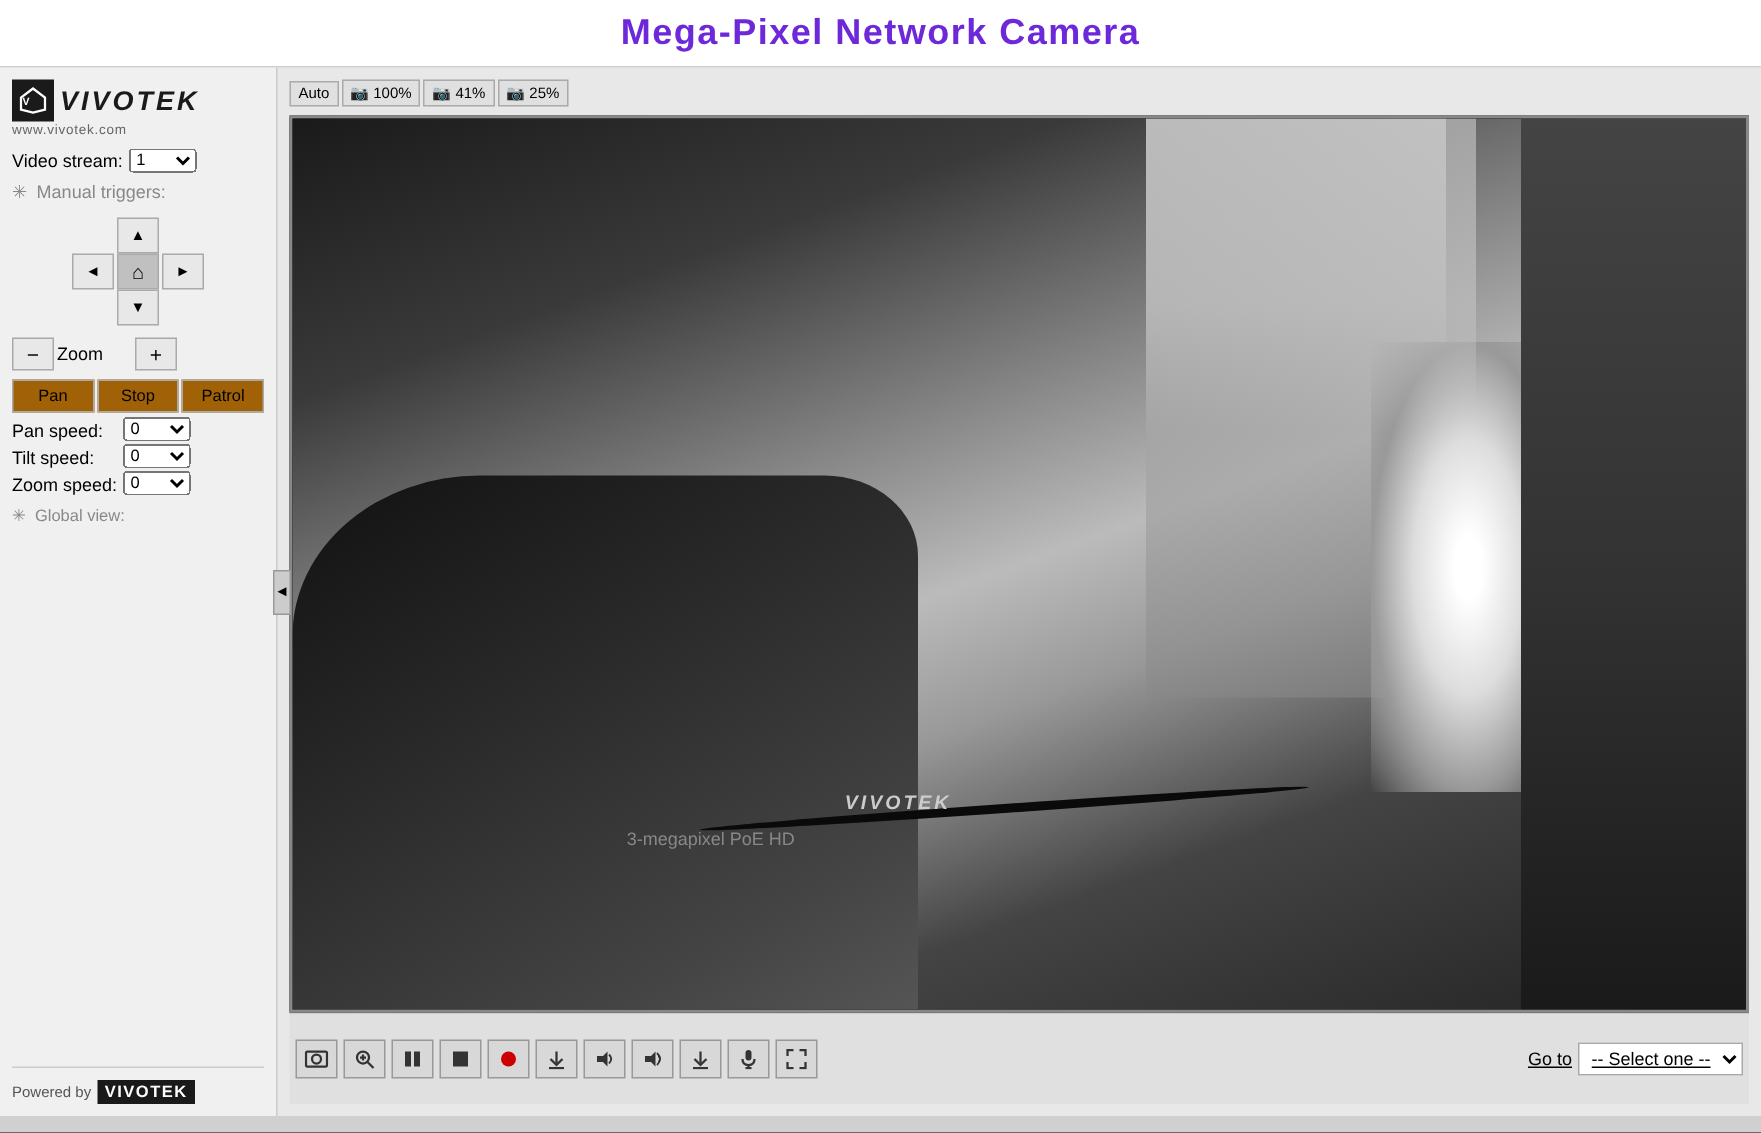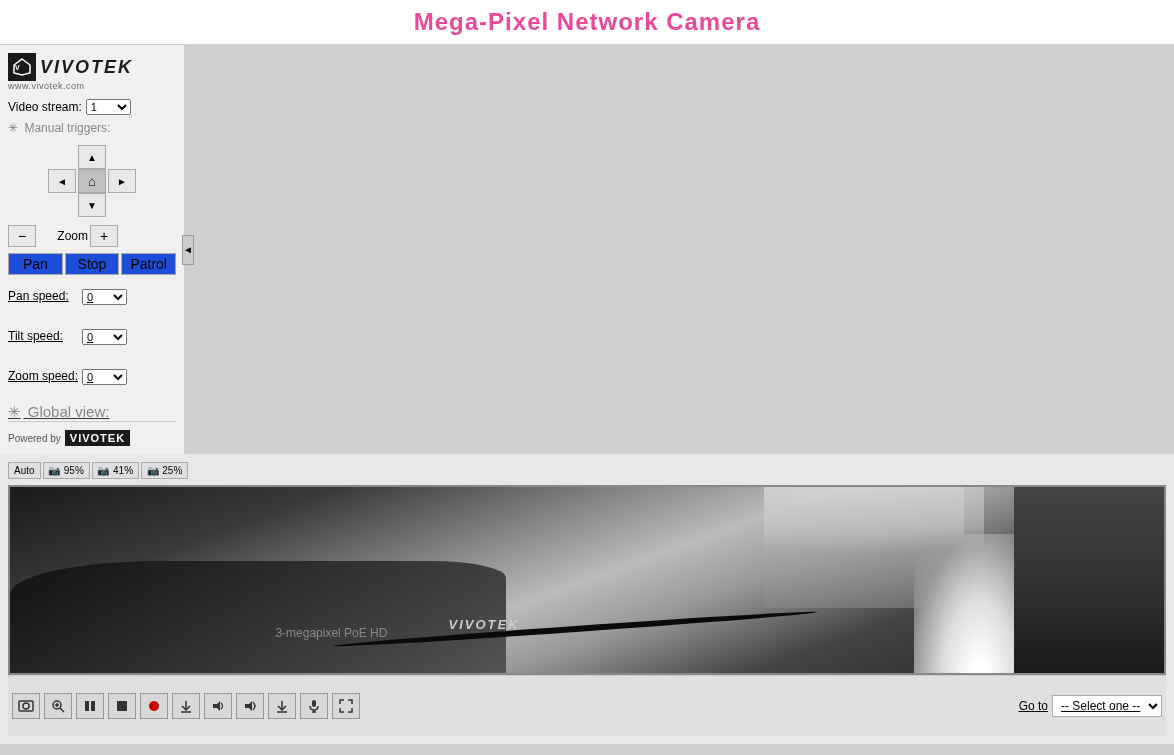--- a/index.html
+++ b/index.html
@@ -15,29 +15,28 @@
     
     .header {
       background: #ffffff;
       border-bottom: 1px solid #ccc;
       padding: 8px 20px;
       text-align: center;
     }
     .header h1 {
       font-size: 24px;
       font-weight: bold;
-      color: #ec4899;
+      color: #6d28d9;
       letter-spacing: 1px;
     }
 
     
     .main-layout {
       display: flex;
       height: calc(755px - 56px);
-      flex-direction: column;
     }
 
     
     .sidebar {
       width: 185px;
       background: #f0f0f0;
       border-right: 1px solid #ccc;
       padding: 8px;
       display: flex;
       flex-direction: column;
@@ -120,62 +119,60 @@
       background: #e8e8e8;
       border: 1px solid #aaa;
       cursor: pointer;
       font-size: 14px;
       display: flex;
       align-items: center;
       justify-content: center;
     }
     .zoom-label {
       width: 50px;
-      text-align: right;
+      text-align: left;
       font-size: 12px;
     }
 
     
     .psp-row {
       display: flex;
       gap: 2px;
       margin: 2px 0;
     }
     .psp-btn {
       flex: 1;
       height: 22px;
-      background: #1d4ed8;
+      background: #a16207;
       border: 1px solid #aaa;
       cursor: pointer;
-      font-size: 14px;
+      font-size: 11px;
     }
 
     
     .speed-row {
       display: flex;
-      align-items: flex-start;
-      margin: 12px 0;
+      align-items: flex-end;
+      margin: 1px 0;
       gap: 4px;
-      text-decoration: underline;
     }
     .speed-row label {
       font-size: 12px;
       width: 70px;
       white-space: nowrap;
     }
     .speed-row select {
       width: 45px;
       font-size: 11px;
     }
 
     .global-view {
-      font-size: 15px;
+      font-size: 11px;
       margin-top: 6px;
       color: #333;
-      text-decoration: underline;
     }
     .global-view span {
       color: #888;
       margin-right: 3px;
     }
 
     
     .collapse-arrow {
       position: absolute;
       right: -10px;
@@ -470,21 +467,21 @@
       <span class="powered-logo">VIVOTEK</span>
     </div>
 
   </div>
 
   <div class="content-area">
 
     <div class="top-nav">
       <div class="stream-controls">
         <button class="stream-btn">Auto</button>
-        <button class="stream-btn">📷 95%</button>
+        <button class="stream-btn">📷 100%</button>
         <button class="stream-btn">📷 41%</button>
         <button class="stream-btn">📷 25%</button>
       </div>
     </div>
 
     <div class="video-wrapper">
 
       <div class="camera-feed">
         <div style="width:100%;height:100%;background:linear-gradient(160deg,#1a1a1a 0%,#3a3a3a 20%,#888 38%,#bbb 50%,#999 60%,#444 75%,#222 100%);">
 

